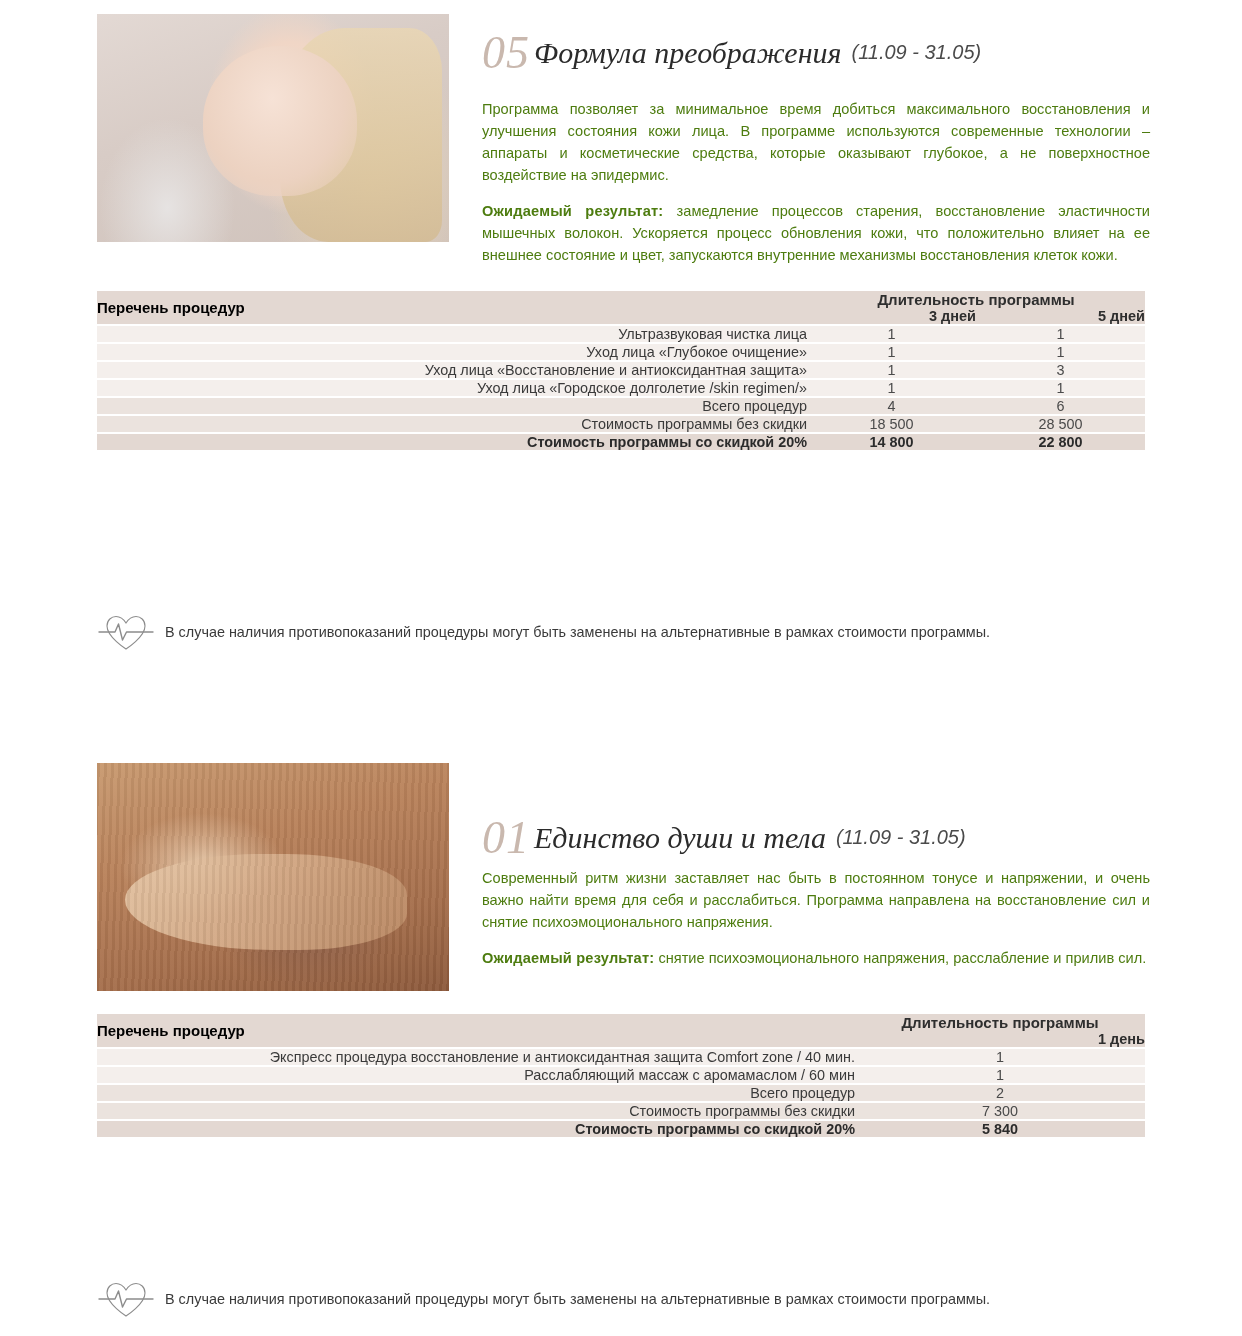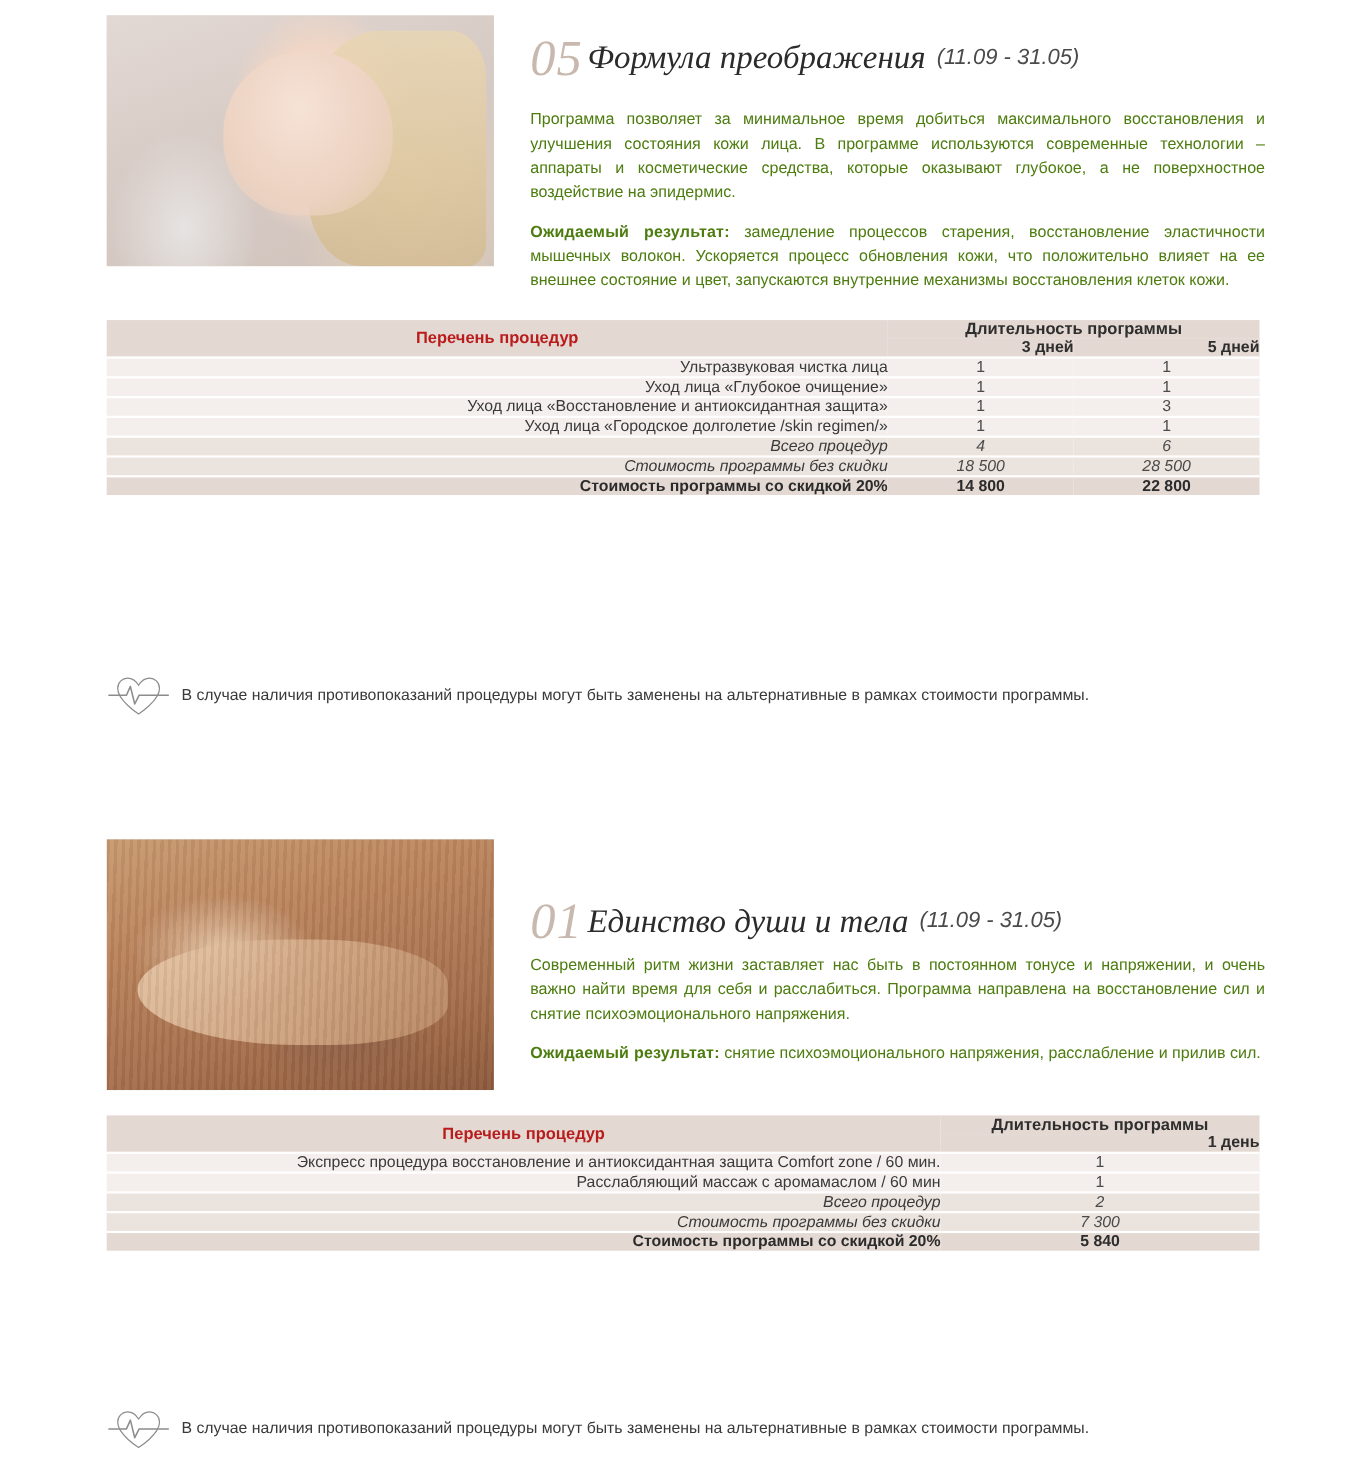--- a/index.html
+++ b/index.html
@@ -146,24 +146,24 @@
     width: 1048px;
     border-collapse: collapse;
     font-size: 14.4px;
   }
   .table td, .table th {
     padding: 0;
     border: 0;
   }
   .hdr-left {
     background: #e3d8d2;
-    color: #b91c1c;
+    color: #000000;
     font-weight: bold;
     font-size: 15px;
-    text-align: center;
+    text-align: left;
     padding: 10px 0 10px 34px;
     vertical-align: middle;
   }
   .hdr-dur {
     background: #e3d8d2;
     color: #2e2e2e;
     font-weight: bold;
     font-size: 15px;
     text-align: center;
     padding: 12px 0 10px 0;
@@ -182,21 +182,21 @@
     padding: 10px 0 10px 34px;
     text-align: right;
     color: #3a3a3a;
   }
   .cell-val {
     text-align: center;
     color: #4a4a4a;
     border-left: 2px solid #ffffff;
   }
   .row-a { background: #f4efec; }
-  .row-b { background: #ebe3de; font-style: italic; }
+  .row-b { background: #ebe3de; }
   .row-c { background: #e3d8d2; }
   .row-strong .cell-name,
   .row-strong .cell-val {
     font-weight: bold;
     color: #2b2b2b;
   }
   .row-sep td { border-top: 2px solid #ffffff; }
 
   
   .footnote {
@@ -311,21 +311,21 @@
       <tbody>
           <tr>
         <td class="hdr-left" rowspan="2" style="width:758px;">Перечень процедур</td>
         <td class="hdr-dur">Длительность программы</td>
       </tr>
       <tr>
         <td class="hdr-sub" style="width:290px;">1 день</td>
       </tr>
 
       <tr class="row-a row-sep">
-        <td class="cell-name">Экспресс процедура восстановление и антиоксидантная защита Comfort zone  / 60 мин.</td>
+        <td class="cell-name">Экспресс процедура восстановление и антиоксидантная защита Comfort zone  / 40 мин.</td>
         <td class="cell-val">1</td>
       </tr>
       <tr class="row-a row-sep">
         <td class="cell-name">Расслабляющий массаж с аромамаслом / 60 мин</td>
         <td class="cell-val">1</td>
       </tr>
       <tr class="row-b row-sep">
         <td class="cell-name">Всего процедур</td>
         <td class="cell-val">2</td>
       </tr>

